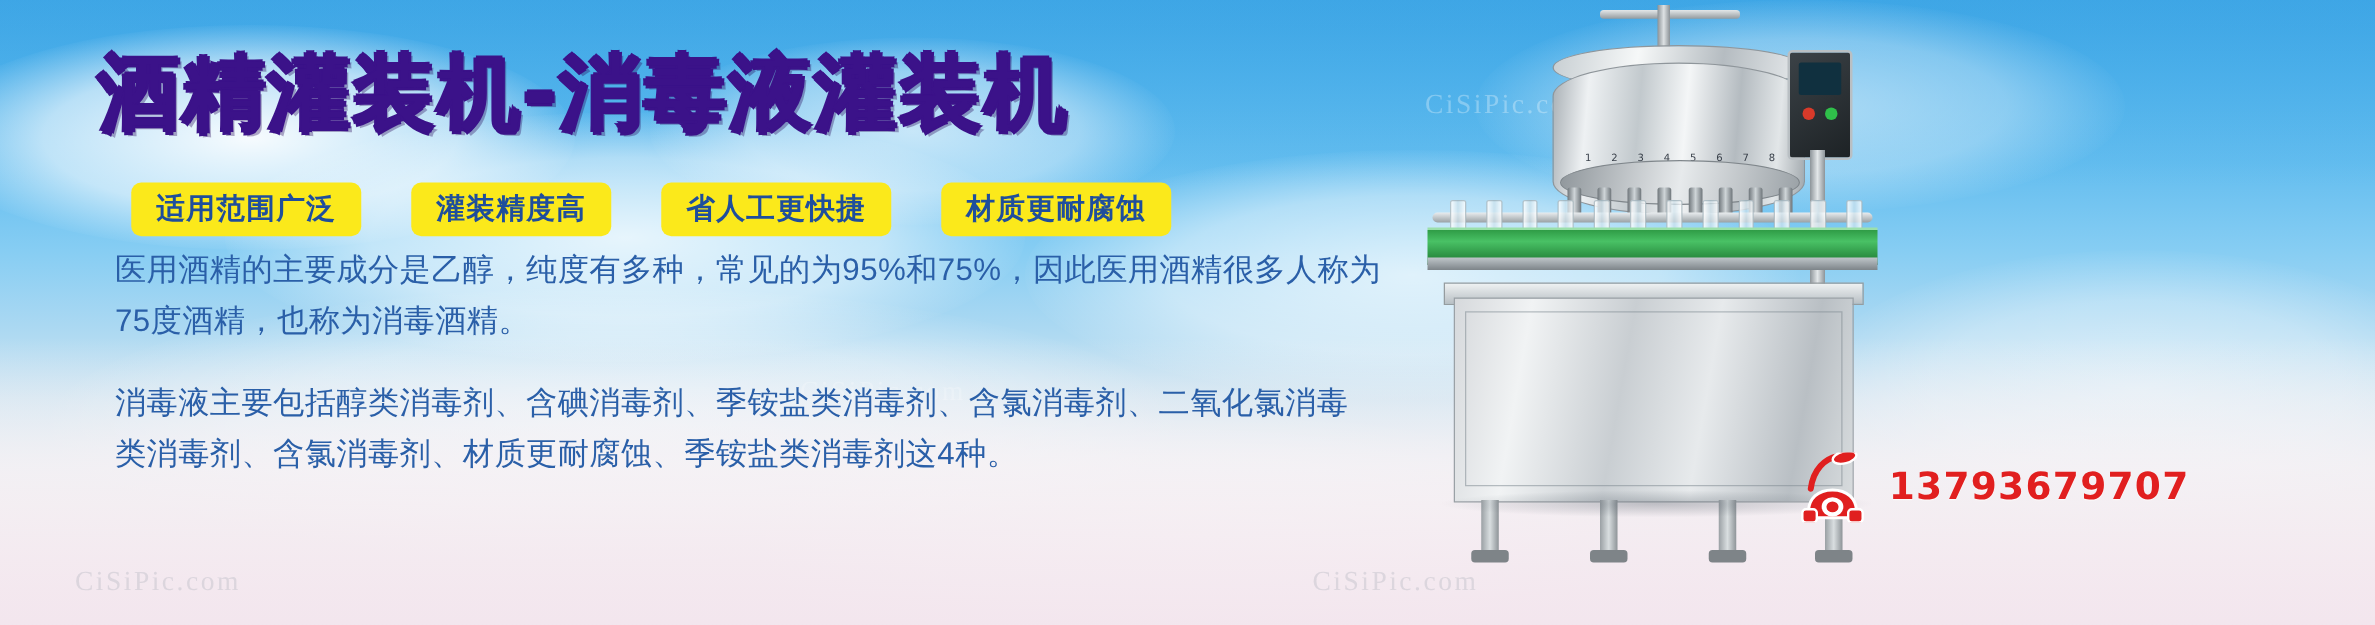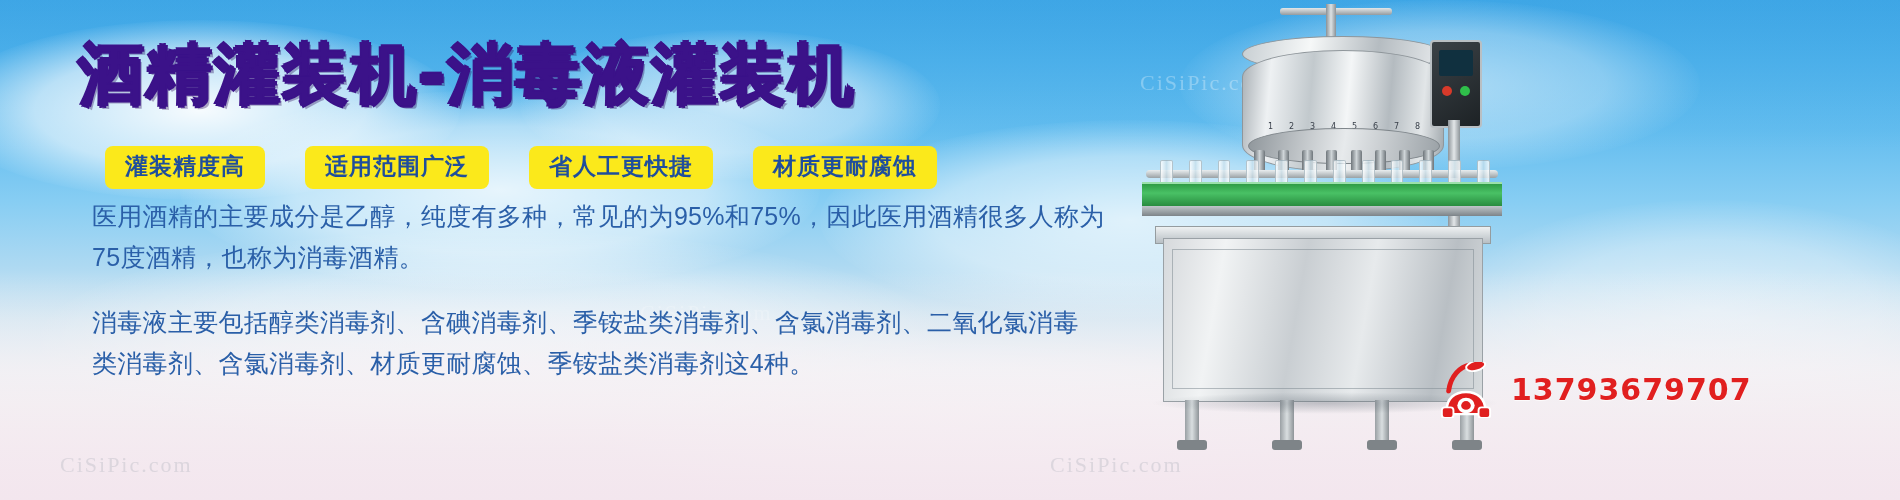--- a/index.html
+++ b/index.html
@@ -294,22 +294,22 @@
   <div class="haze"></div>
 
   <div class="watermark wm1">CiSiPic.com</div>
   <div class="watermark wm4">CiSiPic.com</div>
   <div class="watermark wm2">CiSiPic.com</div>
   <div class="watermark wm3">CiSiPic.com</div>
 
   <div class="headline">酒精灌装机-消毒液灌装机</div>
 
   <div class="badges">
+    <div class="badge">适用范围广泛</div>
     <div class="badge">灌装精度高</div>
-    <div class="badge">适用范围广泛</div>
     <div class="badge">省人工更快捷</div>
     <div class="badge">材质更耐腐蚀</div>
   </div>
 
   <div class="copy">
     <div class="para">
       <span class="ln">医用酒精的主要成分是乙醇，纯度有多种，常见的为95%和75%，因此医用酒精很多人称为</span>
       <span class="ln">75度酒精，也称为消毒酒精。</span>
     </div>
     <div class="para">

